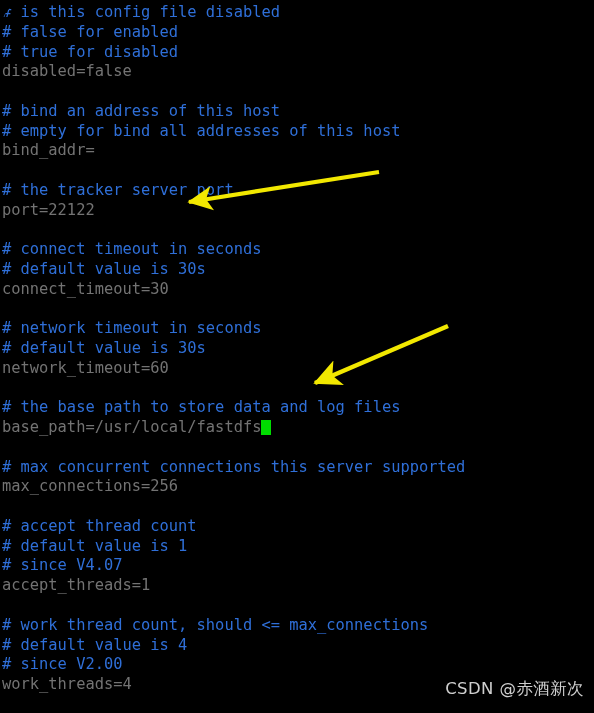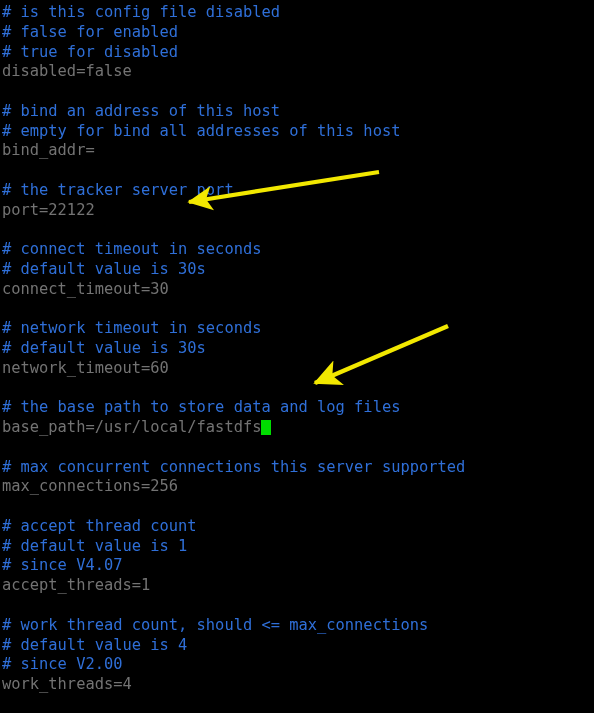--- a/index.html
+++ b/index.html
@@ -10,20 +10,21 @@
   }
   body {
     font-family: "DejaVu Sans Mono", "Liberation Mono", monospace;
   }
   #terminal {
     position: relative;
     width: 594px;
     height: 713px;
     background: #000000;
     overflow: hidden;
+    border-radius: 31px;
   }
   #code-area {
     position: absolute;
     left: 0;
     top: 0;
     width: 594px;
     padding: 3px 0 0 2px;
     box-sizing: border-box;
     font-family: "DejaVu Sans Mono", "Liberation Mono", monospace;
     font-size: 15.4px;
@@ -79,14 +80,15 @@
   <svg id="annotations" viewBox="0 0 594 713" width="594" height="713" xmlns="http://www.w3.org/2000/svg">
     <defs>
       <marker id="ah1" markerWidth="7" markerHeight="7" refX="5.6" refY="3.5" orient="auto" markerUnits="strokeWidth">
         <path d="M 6,3.5 L 0,0.6 L 1.5,3.5 L 0,6.4 Z" fill="#f2e800"></path>
       </marker>
     </defs>
     <line x1="379" y1="172" x2="189" y2="202" stroke="#f2e800" stroke-width="4.2" marker-end="url(#ah1)"></line>
     <line x1="448" y1="326" x2="315" y2="383" stroke="#f2e800" stroke-width="4.6" marker-end="url(#ah1)"></line>
   </svg>
 
+  <div id="watermark">CSDN @赤酒新次</div>
 
 </div>
 
 </body></html>

